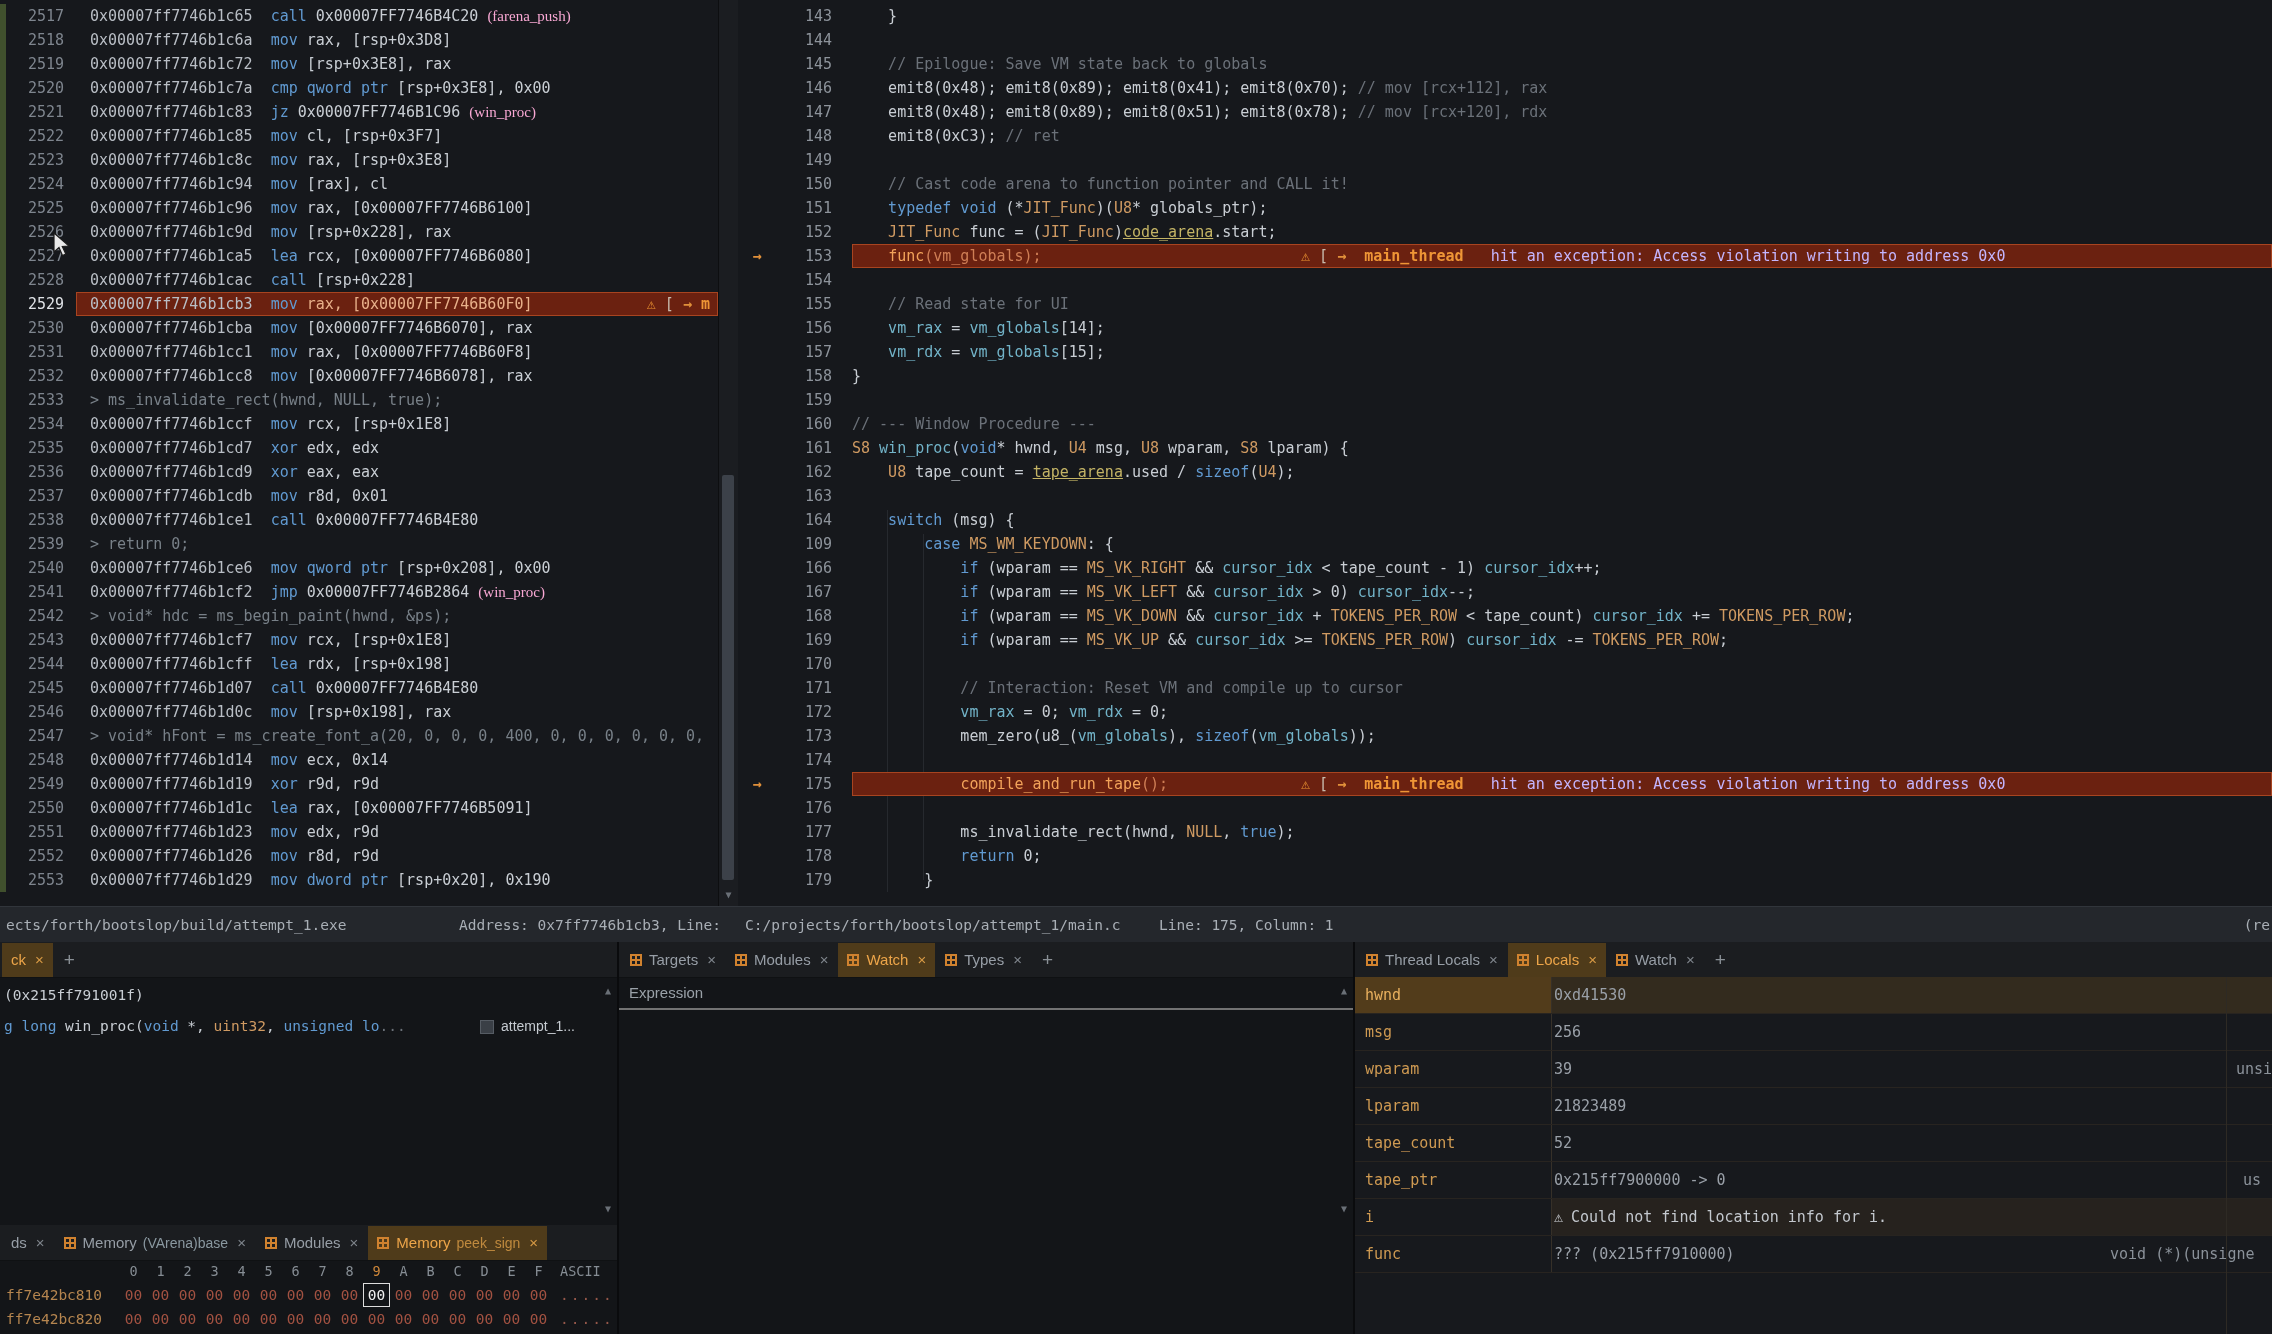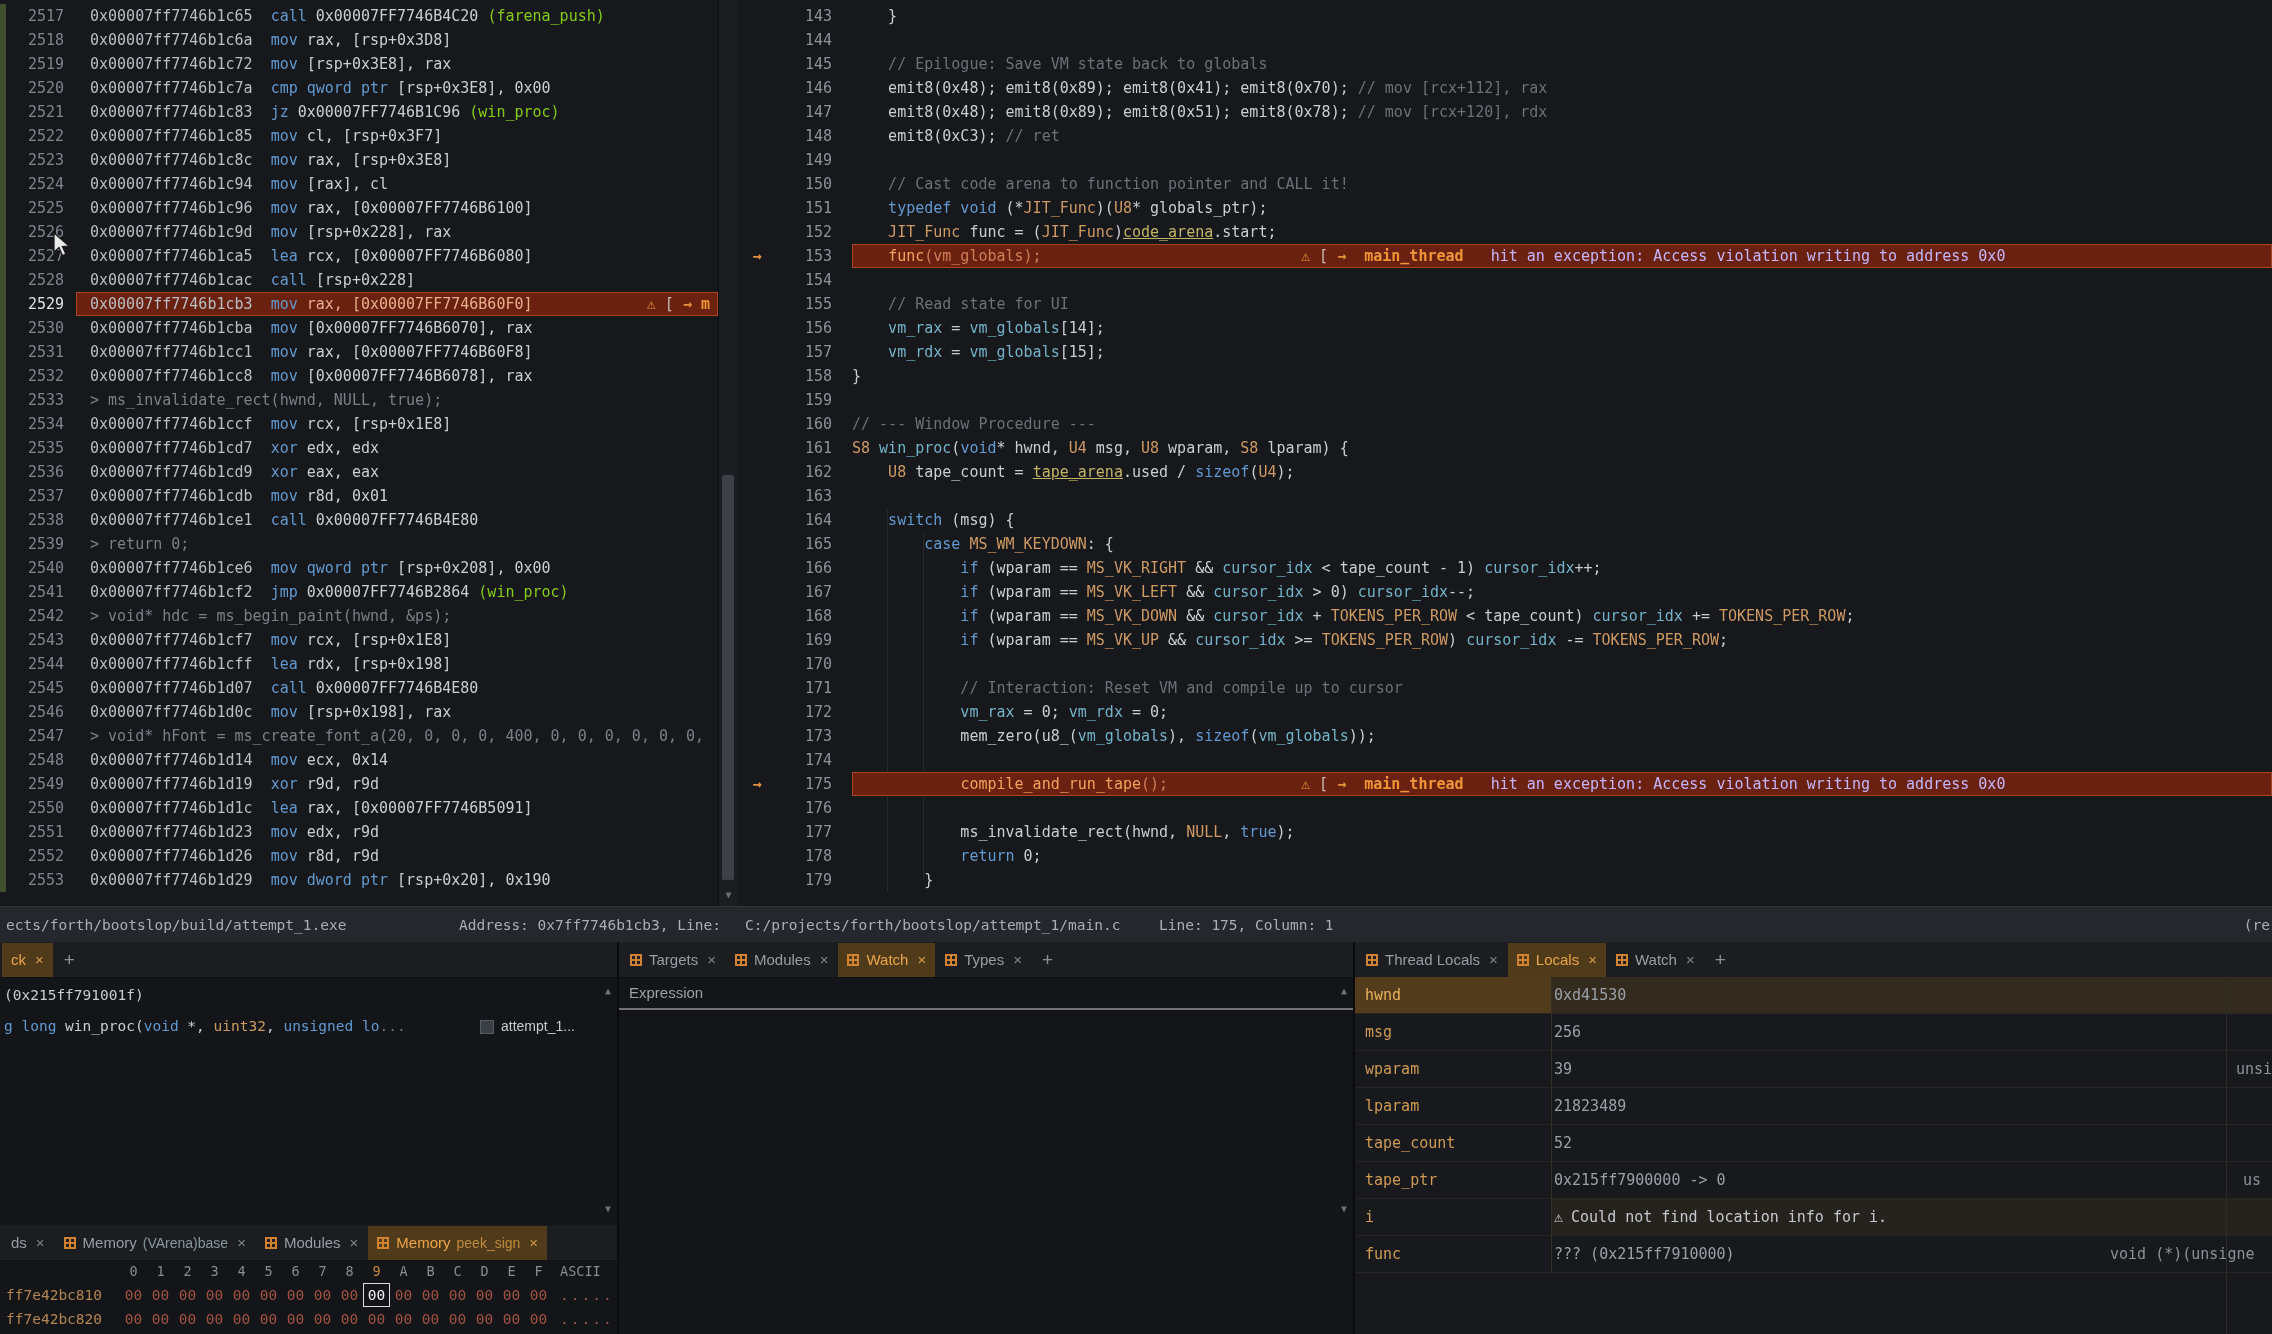--- a/index.html
+++ b/index.html
@@ -8,21 +8,21 @@
   
   .disasm{position:absolute;left:0;top:0;width:718px;height:906px;background:#16181c;overflow:hidden;}
   .drows{padding-top:4px;}
   .drow{display:flex;height:24px;line-height:24px;font-size:15px;white-space:pre;}
   .gstrip{width:6px;flex:none;background:#40502d;}
   .lnum{width:58px;flex:none;text-align:right;padding-right:12px;color:#7e858e;}
   .dcode{flex:1;position:relative;padding-left:14px;overflow:hidden;}
   .dexc .dcode{background:#6b2110;box-shadow:inset 0 0 0 1px #a84420;}
   .dexc .lnum{color:#dfe2e6;}
   .ad{color:#b9bec5;} .mn{color:#619ad1;} .op{color:#c9ced4;} .eop{color:#e8b08a;}
-  .fnc{color:#84cc16;} .srcl{color:#788088;}
+  .fnc{color:#f9a8d4;font-family:Liberation Serif, serif;} .srcl{color:#788088;}
   .dtail{position:absolute;right:8px;top:0;}
   .vscroll{position:absolute;left:718px;top:0;width:19px;height:906px;background:#1b1d21;border-left:1px solid #0d0e10;}
   .vthumb{position:absolute;left:3px;top:475px;height:405px;width:12px;background:#3c4149;border-radius:2px;}
   .sarr{position:absolute;left:0;width:19px;text-align:center;color:#6a7077;font-size:10px;line-height:18px;}
   .source{position:absolute;left:738px;top:0;width:1534px;height:906px;background:#16181c;overflow:hidden;}
   .srows{padding-top:4px;position:relative;}
   .srow{display:flex;height:24px;line-height:24px;font-size:15px;white-space:pre;}
   .gut{width:38px;flex:none;text-align:center;color:#e0903a;font-weight:bold;}
   .slnum{width:56px;flex:none;text-align:right;padding-right:20px;color:#8d939b;}
   .scode{flex:1;position:relative;overflow:hidden;}
@@ -162,21 +162,21 @@
         <div class="srow"><span class="gut"></span><span class="slnum">155</span><span class="scode"><span class="cm">    // Read state for UI</span></span></div>
         <div class="srow"><span class="gut"></span><span class="slnum">156</span><span class="scode"><span class="gv">    vm_rax</span><span class="id"> = </span><span class="gv">vm_globals</span><span class="id">[14];</span></span></div>
         <div class="srow"><span class="gut"></span><span class="slnum">157</span><span class="scode"><span class="gv">    vm_rdx</span><span class="id"> = </span><span class="gv">vm_globals</span><span class="id">[15];</span></span></div>
         <div class="srow"><span class="gut"></span><span class="slnum">158</span><span class="scode"><span class="id">}</span></span></div>
         <div class="srow"><span class="gut"></span><span class="slnum">159</span><span class="scode"></span></div>
         <div class="srow"><span class="gut"></span><span class="slnum">160</span><span class="scode"><span class="cm">// --- Window Procedure ---</span></span></div>
         <div class="srow"><span class="gut"></span><span class="slnum">161</span><span class="scode"><span class="ty">S8</span><span class="gv"> win_proc</span><span class="id">(</span><span class="kw">void</span><span class="id">* hwnd, </span><span class="ty">U4</span><span class="id"> msg, </span><span class="ty">U8</span><span class="id"> wparam, </span><span class="ty">S8</span><span class="id"> lparam) {</span></span></div>
         <div class="srow"><span class="gut"></span><span class="slnum">162</span><span class="scode"><span class="ty">    U8</span><span class="id"> tape_count = </span><span class="lk">tape_arena</span><span class="id">.used / </span><span class="kw">sizeof</span><span class="id">(</span><span class="ty">U4</span><span class="id">);</span></span></div>
         <div class="srow"><span class="gut"></span><span class="slnum">163</span><span class="scode"></span></div>
         <div class="srow"><span class="gut"></span><span class="slnum">164</span><span class="scode"><span class="kw">    switch</span><span class="id"> (msg) {</span></span></div>
-        <div class="srow"><span class="gut"></span><span class="slnum">165</span><span class="scode"><span class="kw">        case</span><span class="ty"> MS_WM_KEYDOWN</span><span class="id">: {</span></span></div>
+        <div class="srow"><span class="gut"></span><span class="slnum">109</span><span class="scode"><span class="kw">        case</span><span class="ty"> MS_WM_KEYDOWN</span><span class="id">: {</span></span></div>
         <div class="srow"><span class="gut"></span><span class="slnum">166</span><span class="scode"><span class="kw">            if</span><span class="id"> (wparam == </span><span class="ty">MS_VK_RIGHT</span><span class="id"> &amp;&amp; </span><span class="gv">cursor_idx</span><span class="id"> &lt; tape_count - 1) </span><span class="gv">cursor_idx</span><span class="id">++;</span></span></div>
         <div class="srow"><span class="gut"></span><span class="slnum">167</span><span class="scode"><span class="kw">            if</span><span class="id"> (wparam == </span><span class="ty">MS_VK_LEFT</span><span class="id"> &amp;&amp; </span><span class="gv">cursor_idx</span><span class="id"> &gt; 0) </span><span class="gv">cursor_idx</span><span class="id">--;</span></span></div>
         <div class="srow"><span class="gut"></span><span class="slnum">168</span><span class="scode"><span class="kw">            if</span><span class="id"> (wparam == </span><span class="ty">MS_VK_DOWN</span><span class="id"> &amp;&amp; </span><span class="gv">cursor_idx</span><span class="id"> + </span><span class="ty">TOKENS_PER_ROW</span><span class="id"> &lt; tape_count) </span><span class="gv">cursor_idx</span><span class="id"> += </span><span class="ty">TOKENS_PER_ROW</span><span class="id">;</span></span></div>
         <div class="srow"><span class="gut"></span><span class="slnum">169</span><span class="scode"><span class="kw">            if</span><span class="id"> (wparam == </span><span class="ty">MS_VK_UP</span><span class="id"> &amp;&amp; </span><span class="gv">cursor_idx</span><span class="id"> &gt;= </span><span class="ty">TOKENS_PER_ROW</span><span class="id">) </span><span class="gv">cursor_idx</span><span class="id"> -= </span><span class="ty">TOKENS_PER_ROW</span><span class="id">;</span></span></div>
         <div class="srow"><span class="gut"></span><span class="slnum">170</span><span class="scode"></span></div>
         <div class="srow"><span class="gut"></span><span class="slnum">171</span><span class="scode"><span class="cm">            // Interaction: Reset VM and compile up to cursor</span></span></div>
         <div class="srow"><span class="gut"></span><span class="slnum">172</span><span class="scode"><span class="gv">            vm_rax</span><span class="id"> = 0; </span><span class="gv">vm_rdx</span><span class="id"> = 0;</span></span></div>
         <div class="srow"><span class="gut"></span><span class="slnum">173</span><span class="scode"><span class="id">            mem_zero(u8_(</span><span class="gv">vm_globals</span><span class="id">), </span><span class="kw">sizeof</span><span class="id">(</span><span class="gv">vm_globals</span><span class="id">));</span></span></div>
         <div class="srow"><span class="gut"></span><span class="slnum">174</span><span class="scode"></span></div>
         <div class="srow sexc"><span class="gut">→</span><span class="slnum">175</span><span class="scode"><span class="e2">            </span><span class="e1">compile_and_run_tape</span><span class="e2">();</span><span class="stail"><span class="warn">⚠</span><span class="wbr"> [ </span><span class="jarr">→</span><span class="thr">  main_thread</span><span class="emsg">   hit an exception: Access violation writing to address 0x0</span></span></span></div>

